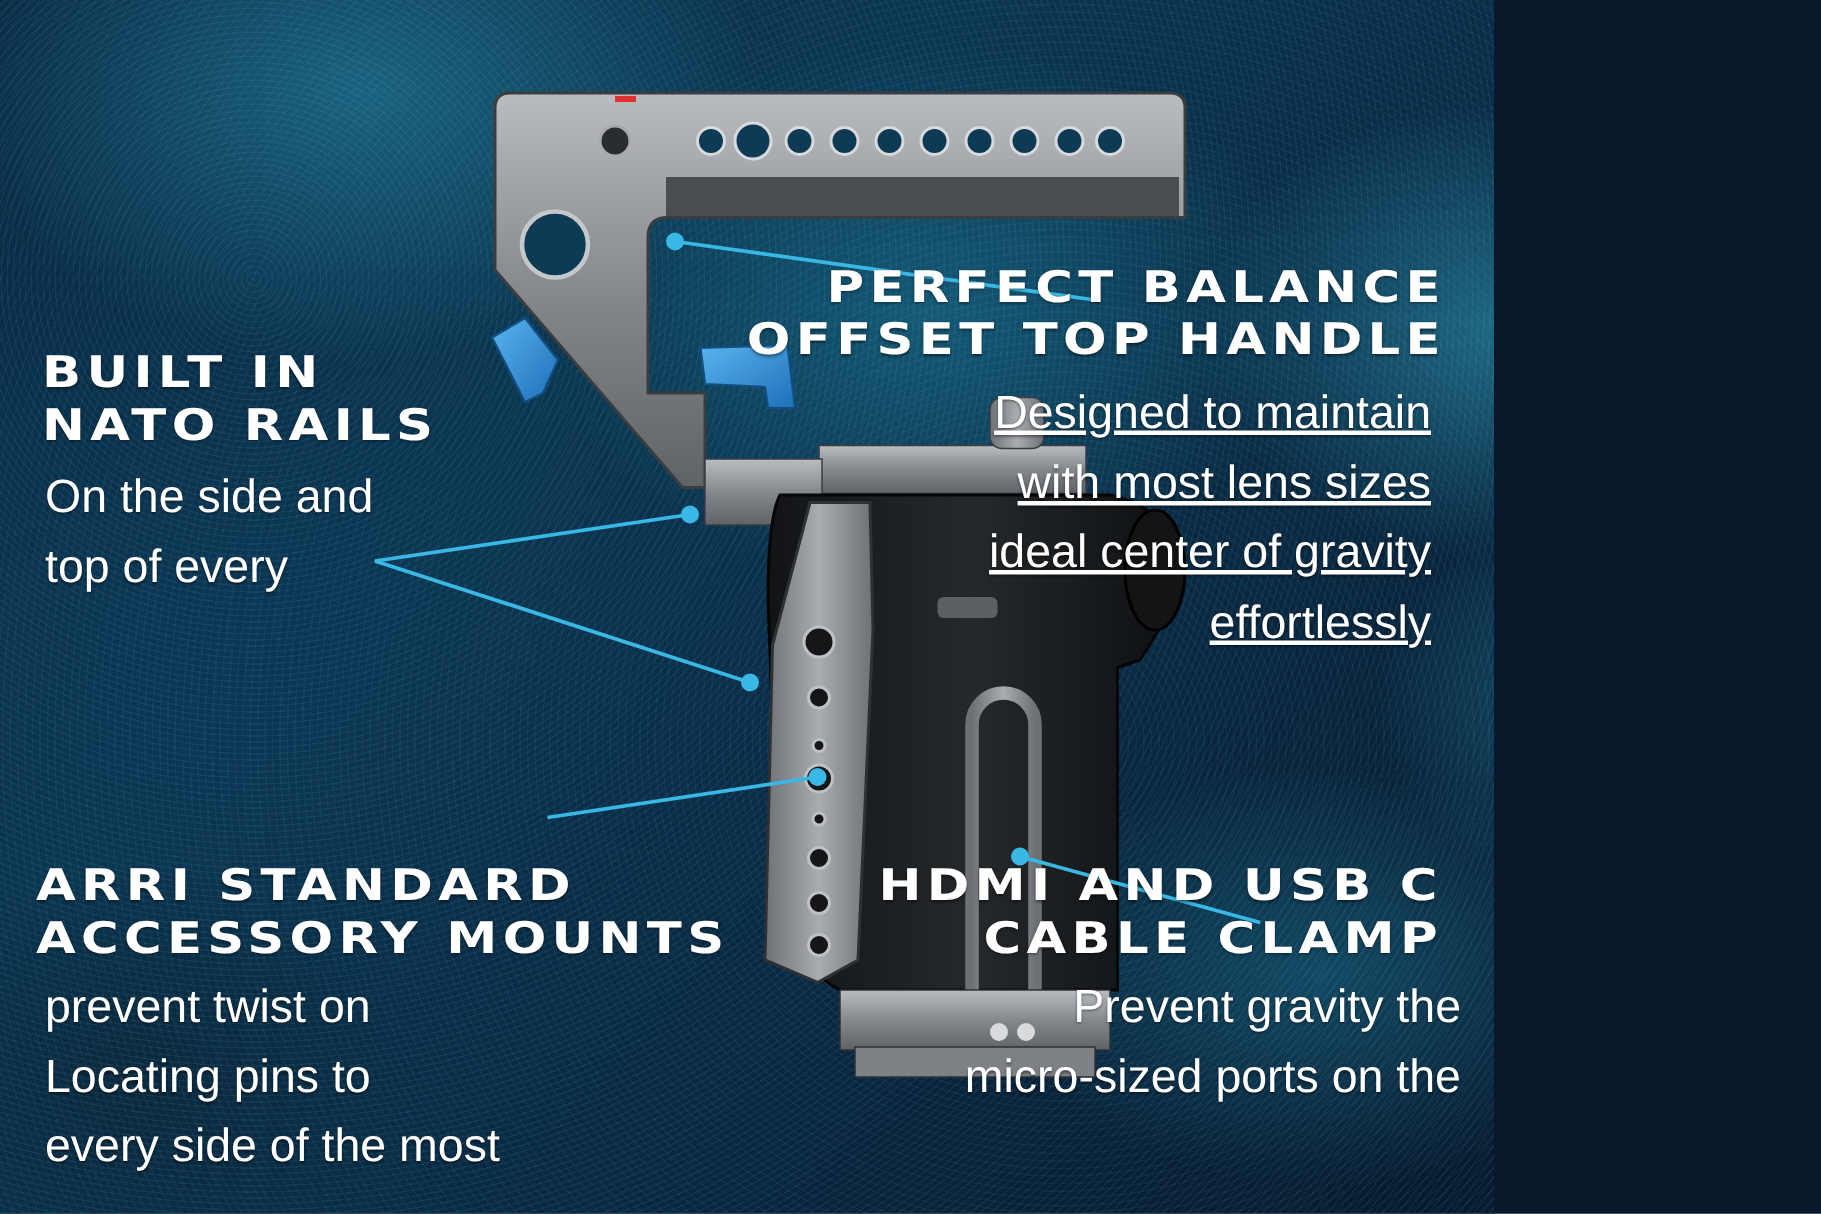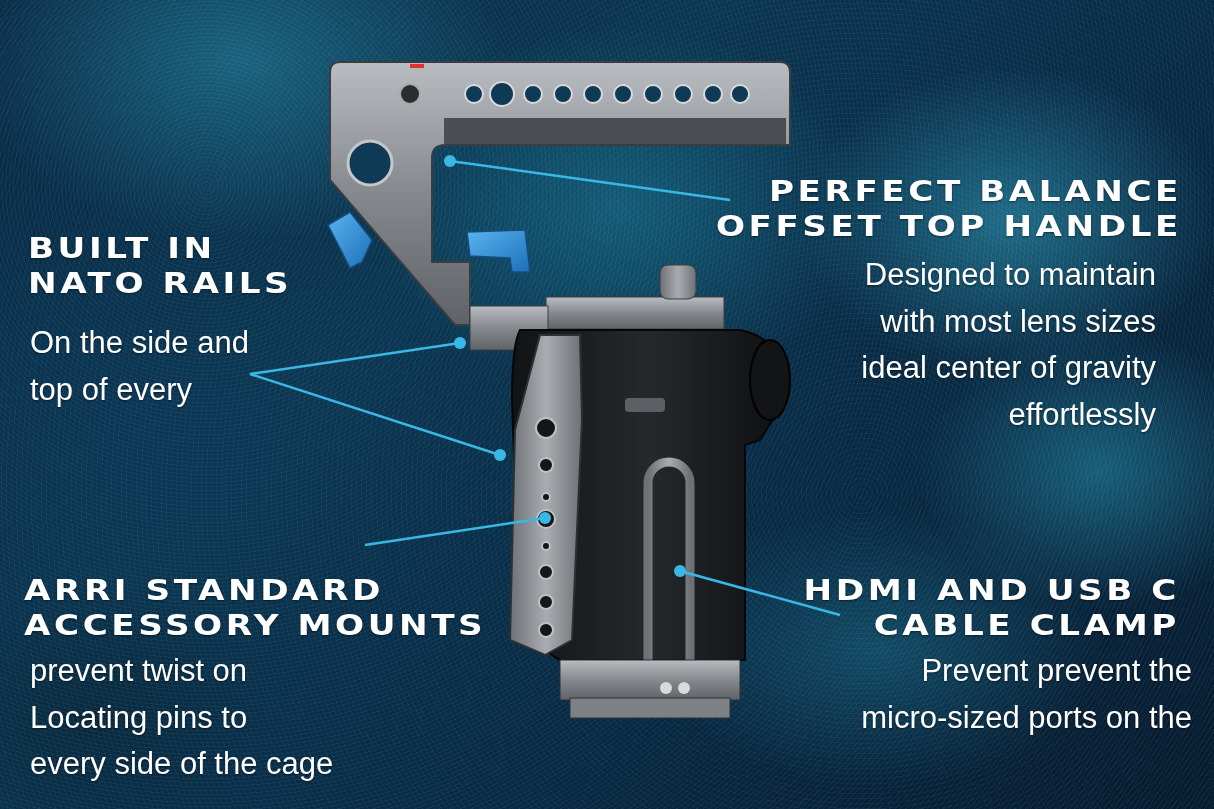--- a/index.html
+++ b/index.html
@@ -1,18 +1,18 @@
 <!DOCTYPE html>
 <html><head>
   <meta charset="utf-8">
   <style>
     html, body { margin: 0; padding: 0; }
     body { width: 1214px; height: 809px; overflow: hidden; background: #06182a; }
     .canvas {
-      position: relative; width: 1214px; height: 809px; overflow: hidden;
+      position: relative; width: 996px; height: 809px; overflow: hidden;
       background:
         radial-gradient(ellipse 380px 260px at 240px 60px, rgba(40,140,170,0.55), transparent 70%),
         radial-gradient(ellipse 300px 220px at 1010px 220px, rgba(50,160,190,0.55), transparent 70%),
         radial-gradient(ellipse 260px 200px at 1100px 470px, rgba(40,150,180,0.5), transparent 70%),
         radial-gradient(ellipse 320px 200px at 880px 650px, rgba(30,120,150,0.45), transparent 70%),
         radial-gradient(ellipse 360px 260px at 620px 210px, rgba(30,130,160,0.5), transparent 70%),
         radial-gradient(ellipse 260px 200px at 90px 720px, rgba(10,40,60,0.9), transparent 70%),
         radial-gradient(ellipse 420px 300px at 150px 430px, rgba(12,55,85,0.8), transparent 75%),
         linear-gradient(135deg, #0a2a44 0%, #0b3550 35%, #0a2b45 60%, #071a2e 100%);
     }
@@ -148,47 +148,47 @@
       <circle cx="500" cy="455" r="6"></circle>
       <circle cx="545" cy="518" r="6"></circle>
       <circle cx="680" cy="571" r="6"></circle>
     </g>
   </svg>
 
   <div class="heading right" style="right:32px; top:174px;">
     <span class="line">Perfect Balance</span>
     <span class="line">Offset Top Handle</span>
   </div>
-  <div class="body right" style="right:58px; top:252px;">
+  <div class="body right" style="right:42px; top:252px;text-decoration:underline;">
     <span class="line">Designed to maintain</span>
     <span class="line">with most lens sizes</span>
     <span class="line">ideal center of gravity</span>
     <span class="line">effortlessly</span>
   </div>
 
   <div class="heading" style="left:28px; top:231px;">
     <span class="line">Built In</span>
     <span class="line">NATO Rails</span>
   </div>
-  <div class="body" style="left:30px; top:320px;">
+  <div class="body" style="left:30px; top:308px;">
     <span class="line">On the side and</span>
     <span class="line">top of every</span>
   </div>
 
   <div class="heading" style="left:24px; top:573px;">
     <span class="line">ARRI Standard</span>
     <span class="line">Accessory Mounts</span>
   </div>
   <div class="body" style="left:30px; top:648px;">
     <span class="line">prevent twist on</span>
     <span class="line">Locating pins to</span>
-    <span class="line">every side of the cage</span>
+    <span class="line">every side of the most</span>
   </div>
 
   <div class="heading right" style="right:34px; top:573px;">
     <span class="line">HDMI and USB C</span>
     <span class="line">Cable Clamp</span>
   </div>
   <div class="body right" style="right:22px; top:648px;">
-    <span class="line">Prevent prevent the</span>
+    <span class="line">Prevent gravity the</span>
     <span class="line">micro-sized ports on the</span>
   </div>
 </div>
 
 </body></html>

